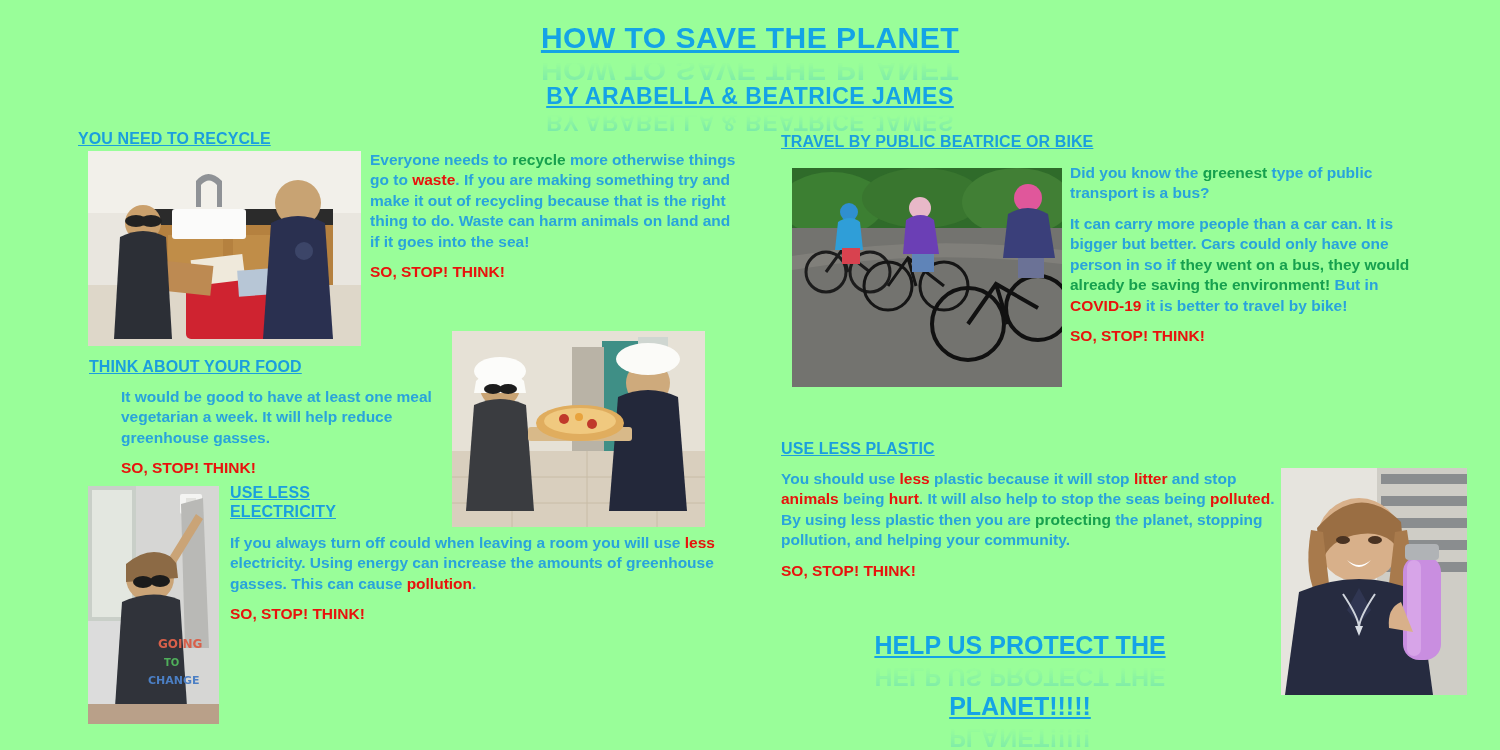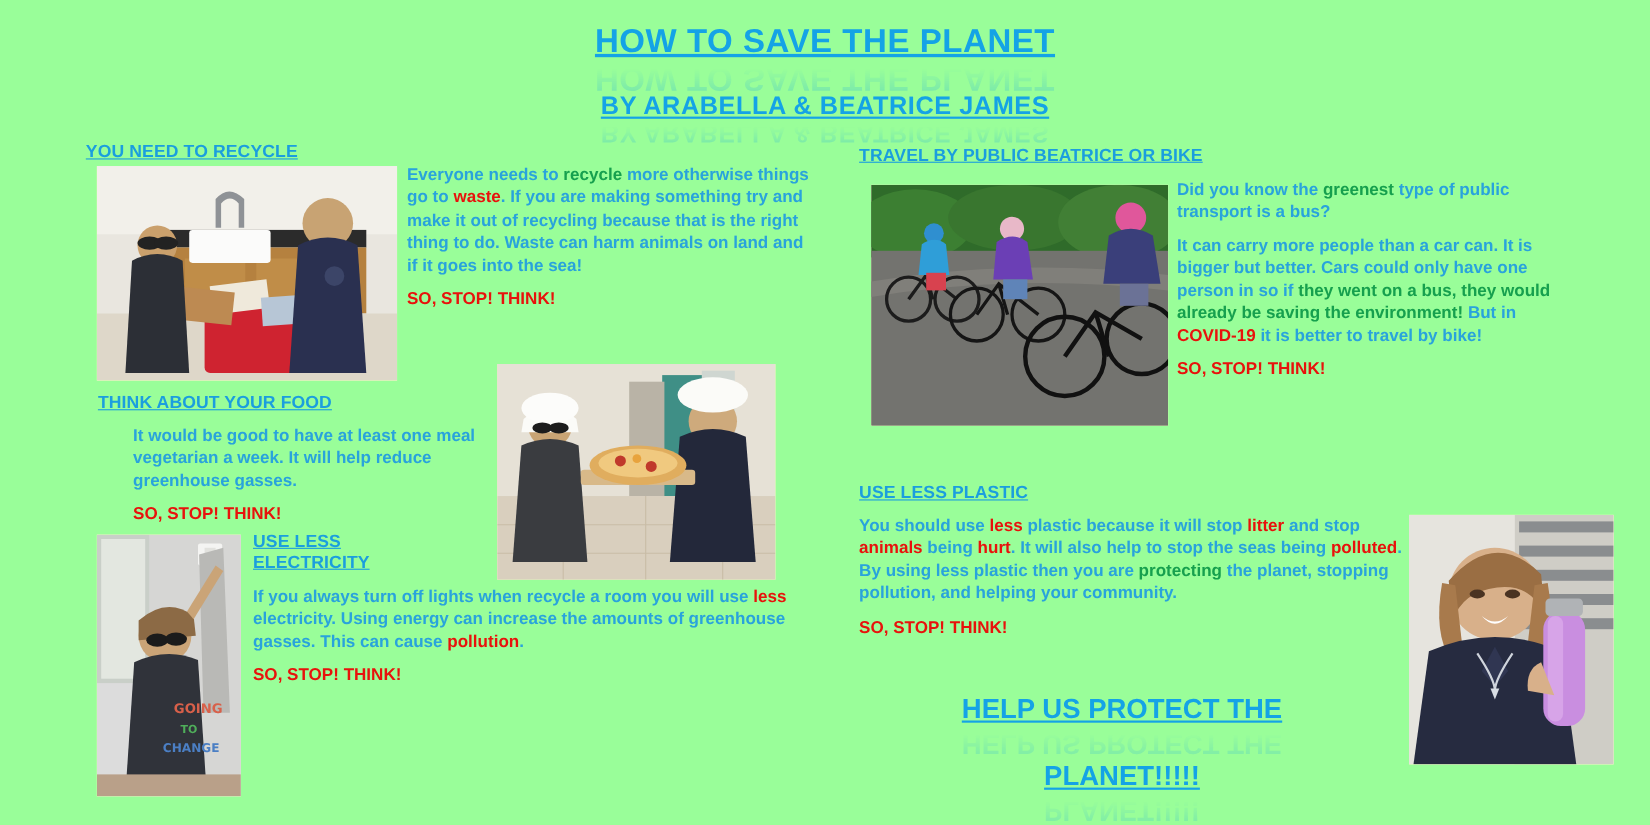--- a/index.html
+++ b/index.html
@@ -108,21 +108,21 @@
   .para p:last-child { margin-bottom: 0; }
 
   .hl-red   { color: #e8120c; }
   .hl-green { color: #16a04e; }
   .stop     { color: #e8120c; font-weight: bold; }
 
   
   .photo {
     position: absolute;
     overflow: hidden;
-    background: #fef9c3;
+    background: #ef4444;
   }
   .photo svg { display: block; width: 100%; height: 100%; }
 </style>
 </head>
 <body style="background: rgb(153, 254, 153);">
 
 <div class="poster">
 
   <div class="title-wrap" id="main-title-wrap">
     <span class="title-main">HOW TO SAVE THE PLANET</span>
@@ -230,21 +230,21 @@
       <rect x="0" y="218" width="131" height="20" fill="#b9a089"></rect>
     </svg>
   </div>
 
   <div class="sec-head" style="left:230px; top:484px; width:180px;">
     <span>USE LESS</span><br>
     <span>ELECTRICITY</span>
   </div>
 
   <div class="para" style="left:230px; top:533px; width:490px;">
-    <p><span>If you always turn off lights when recycle a room you will use </span><span class="hl-red">less</span><span> electricity. Using energy can increase the amounts of greenhouse gasses. This can cause </span><span class="hl-red">pollution</span><span>.</span></p>
+    <p><span>If you always turn off could when leaving a room you will use </span><span class="hl-red">less</span><span> electricity. Using energy can increase the amounts of greenhouse gasses. This can cause </span><span class="hl-red">pollution</span><span>.</span></p>
     <p class="stop">SO, STOP! THINK!</p>
   </div>
 
   <div class="sec-head" style="left:781px; top:133px;">TRAVEL BY PUBLIC BEATRICE OR BIKE</div>
 
   <div class="photo" style="left:792px; top:168px; width:270px; height:219px;">
     <svg viewBox="0 0 270 219" preserveAspectRatio="none" aria-hidden="true">
       <rect width="270" height="219" fill="#6d6d6b"></rect>
       <rect x="0" y="0" width="270" height="66" fill="#2f6b2a"></rect>
       <ellipse cx="40" cy="36" rx="52" ry="32" fill="#3c7f32"></ellipse>

